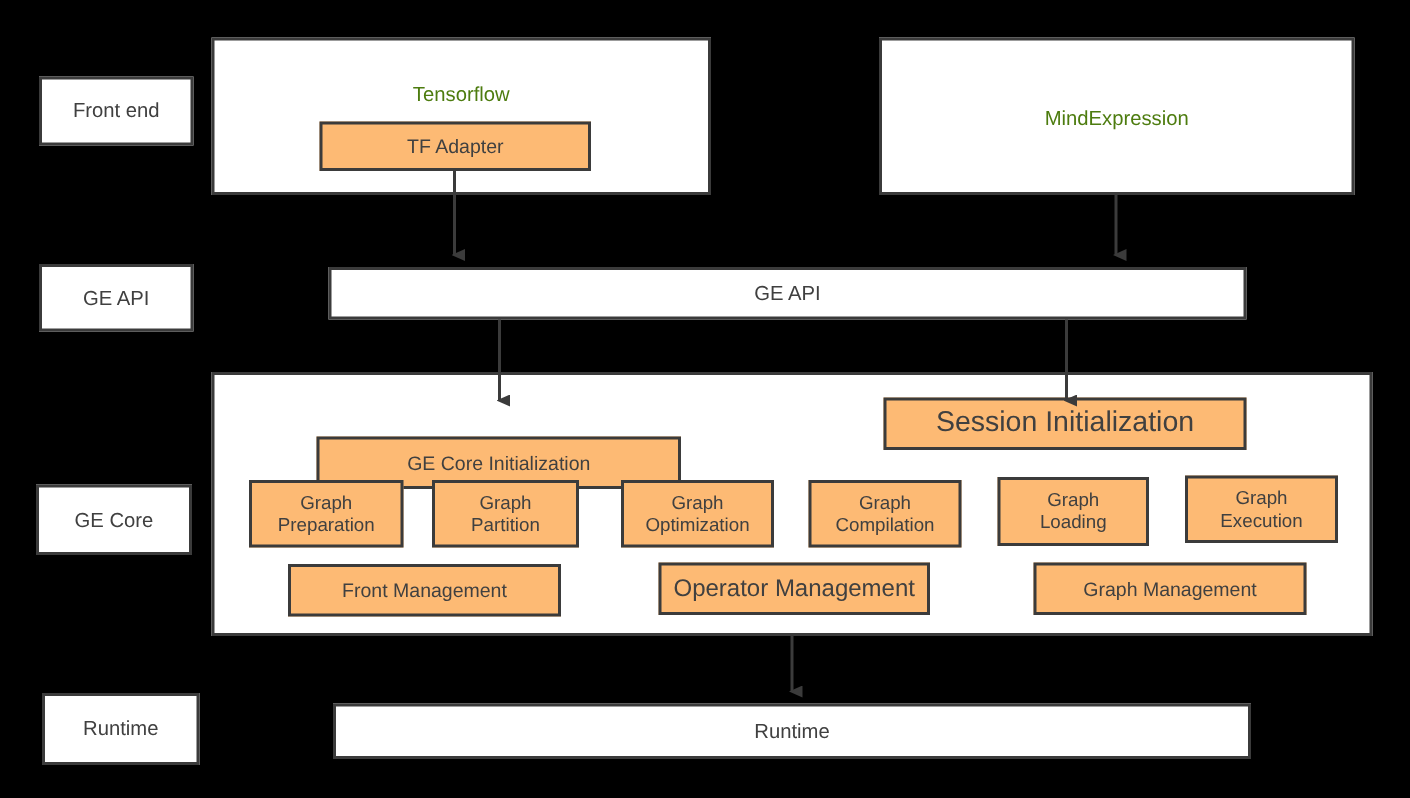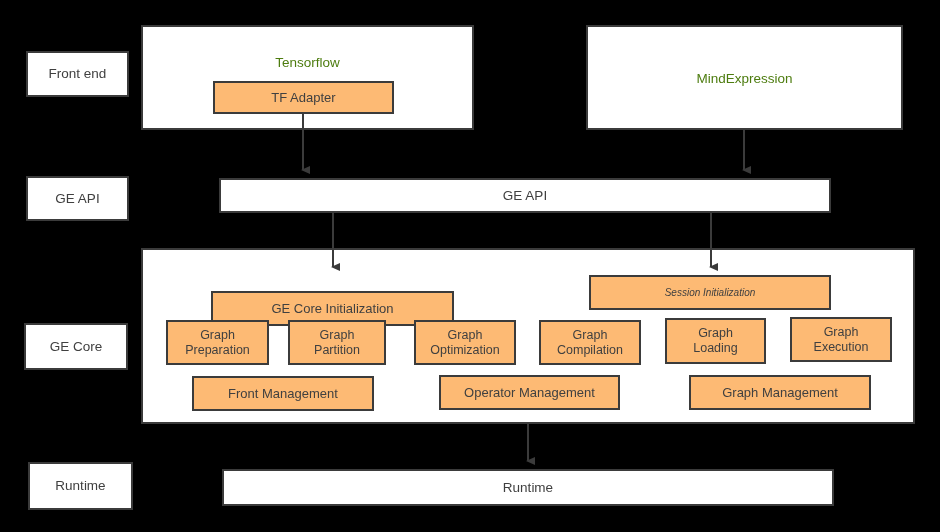--- a/index.html
+++ b/index.html
@@ -89,21 +89,21 @@
 
   <div class="group-box" style="left:586px; top:25px; width:317px; height:105px;"></div>
   <div class="group-title" style="left:586px; top:71px; width:317px;">MindExpression</div>
 
   <div class="wide-bar" style="left:219px; top:178px; width:612px; height:35px;">GE API</div>
 
   <div class="group-box" style="left:141px; top:248px; width:774px; height:176px;"></div>
 
   <div class="inner" style="left:211px; top:275px; width:243px; height:35px; font-size:13px;margin-top:16px;">GE Core Initialization</div>
 
-  <div class="inner" style="left:589px; top:275px; width:242px; height:35px; font-size:10px;font-style:italic;">Session Initialization</div>
+  <div class="inner" style="left:589px; top:265px; width:242px; height:35px; font-size:19px;">Session Initialization</div>
 
   <div class="inner" style="left:166px; top:320px; width:103px; height:45px;">Graph
 Preparation</div>
 
   <div class="inner" style="left:288px; top:320px; width:98px; height:45px;">Graph
 Partition</div>
 
   <div class="inner" style="left:414px; top:320px; width:102px; height:45px;">Graph
 Optimization</div>
 
@@ -111,21 +111,21 @@
 Compilation</div>
 
   <div class="inner" style="left:665px; top:318px; width:101px; height:46px;">Graph
 Loading</div>
 
   <div class="inner" style="left:790px; top:317px; width:102px; height:45px;">Graph
 Execution</div>
 
   <div class="inner" style="left:192px; top:376px; width:182px; height:35px; font-size:13px;">Front Management</div>
 
-  <div class="inner" style="left:439px; top:375px; width:181px; height:35px; font-size:13px;">Operator Management</div>
+  <div class="inner" style="left:439px; top:375px; width:181px; height:35px; font-size:16px;">Operator Management</div>
 
   <div class="inner" style="left:689px; top:375px; width:182px; height:35px; font-size:13px;">Graph Management</div>
 
   <div class="wide-bar" style="left:222px; top:469px; width:612px; height:37px;">Runtime</div>
 
   <svg class="arrows" viewBox="0 0 940 532" xmlns="http://www.w3.org/2000/svg">
     <defs>
       <marker id="ah" markerWidth="9" markerHeight="9" refX="4" refY="7" orient="auto" markerUnits="userSpaceOnUse">
         <path d="M0,0 L8,0 L4,9 Z" fill="#3b3b3b"></path>
       </marker>

